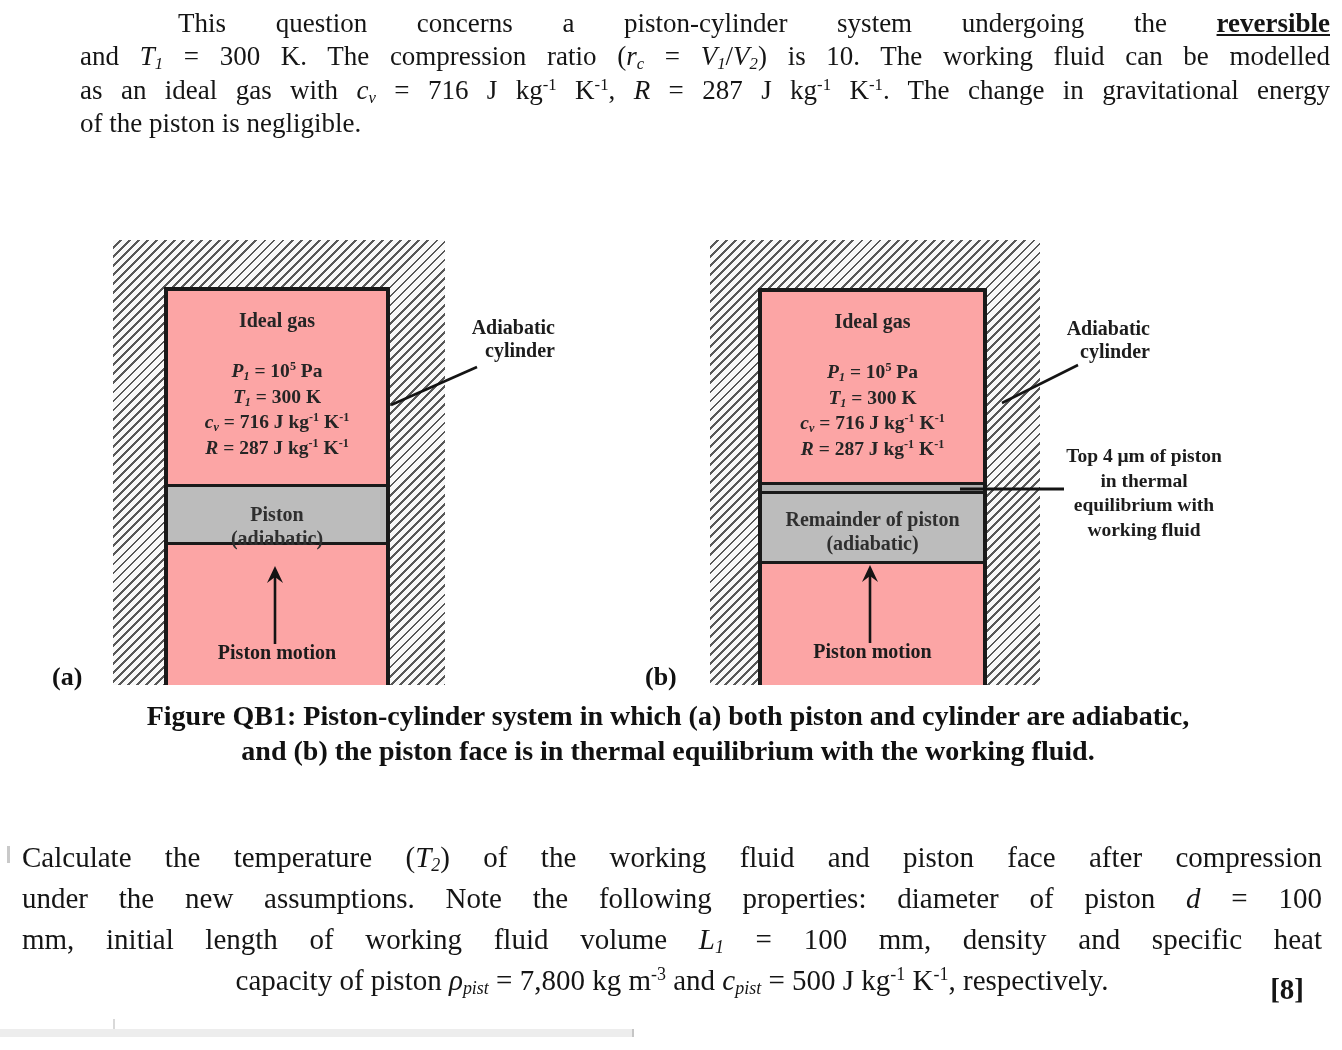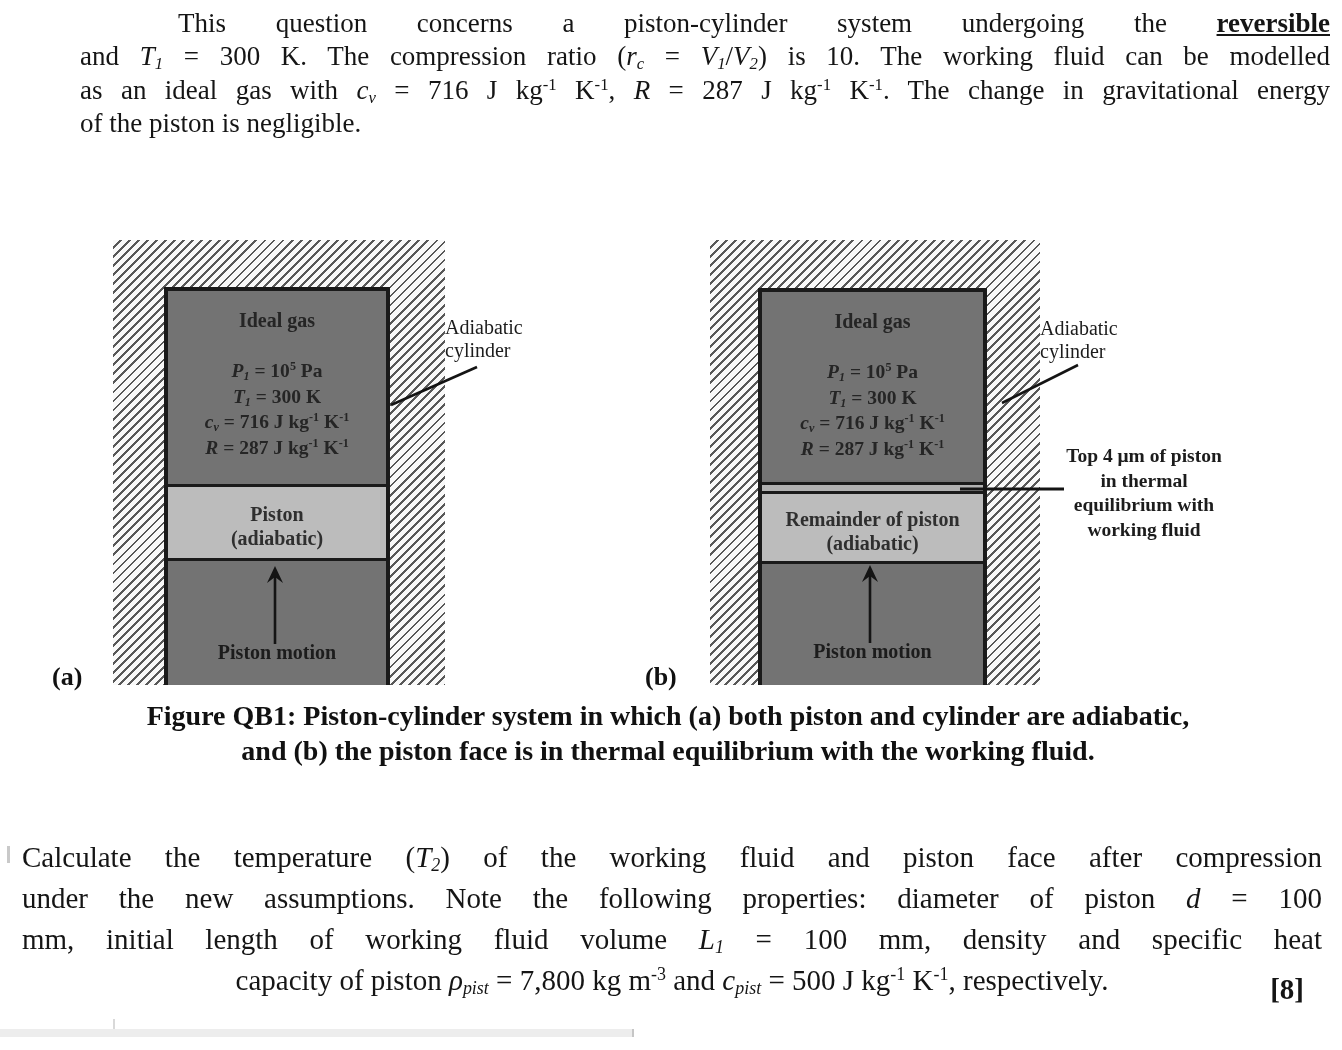--- a/index.html
+++ b/index.html
@@ -28,49 +28,49 @@
   #marks{position:absolute;right:18px;top:132px;font-weight:bold;}
 
   
   .hatch{
     background:repeating-linear-gradient(135deg,#f9f9f9 0px,#f9f9f9 4.4px,#585858 4.4px,#585858 6.4px);
   }
   #hatch-a{left:113px;top:240px;width:332px;height:445px;}
   #hatch-b{left:710px;top:240px;width:330px;height:445px;}
 
   .chamber{
-    background:#737373;border:4px solid #1a1a1a;border-bottom:none;box-sizing:border-box;
+    background:#fca5a5;border:4px solid #1a1a1a;border-bottom:none;box-sizing:border-box;
   }
   #chamber-a{left:164px;top:287px;width:226px;height:398px;}
   #chamber-b{left:758px;top:288px;width:229px;height:397px;}
 
   .gas{width:100%;text-align:center;font-weight:bold;color:#252525;}
   .gas-title{padding-top:18px;font-size:20px;}
   .gas-props{margin-top:26px;font-size:19.5px;line-height:25.5px;}
 
   .piston{
     position:absolute;left:0;right:0;background:#bcbcbc;
     border-top:3px solid #1a1a1a;border-bottom:3px solid #1a1a1a;box-sizing:border-box;
     text-align:center;font-weight:bold;font-size:20px;line-height:24px;color:#2f2f2f;
   }
-  #piston-a{top:193px;height:77px;padding-top:15px;}
+  #piston-a{top:193px;height:61px;padding-top:15px;}
   #piston-b{top:202px;height:70px;padding-top:13px;border-top:none;}
   #strip-b{
     position:absolute;left:0;right:0;top:190px;height:12px;background:#b1b1b1;
     border-top:3px solid #1a1a1a;border-bottom:3px solid #1a1a1a;box-sizing:border-box;
   }
 
   .motion-label{position:absolute;left:0;right:0;text-align:center;font-weight:bold;font-size:20px;color:#1c1c1c;}
   #motion-a{top:350px;}
   #motion-b{top:348px;}
   .arrow-svg{position:absolute;}
   #arrow-a{left:94px;top:275px;}
   #arrow-b{left:95px;top:273px;}
 
-  .wall-label{position:absolute;text-align:left;font-weight:normal;font-size:20px;line-height:22.5px;color:#1c1c1c;}
+  .wall-label{position:absolute;text-align:right;font-weight:bold;font-size:20px;line-height:22.5px;color:#1c1c1c;}
   #wall-label-a{left:445px;top:316px;width:110px;}
   #wall-label-b{left:1040px;top:317px;width:110px;}
   #strip-label{position:absolute;left:1048px;top:444px;width:192px;text-align:center;
     font-weight:bold;font-size:19.5px;line-height:24.5px;color:#1c1c1c;}
 
   .subfig-label{position:absolute;font-weight:bold;font-size:26px;color:#111;}
   #label-a{left:52px;top:662px;}
   #label-b{left:645px;top:662px;}
 
   #caption{left:3px;top:698px;width:1330px;text-align:center;font-weight:bold;font-size:28px;line-height:35px;color:#111;}

